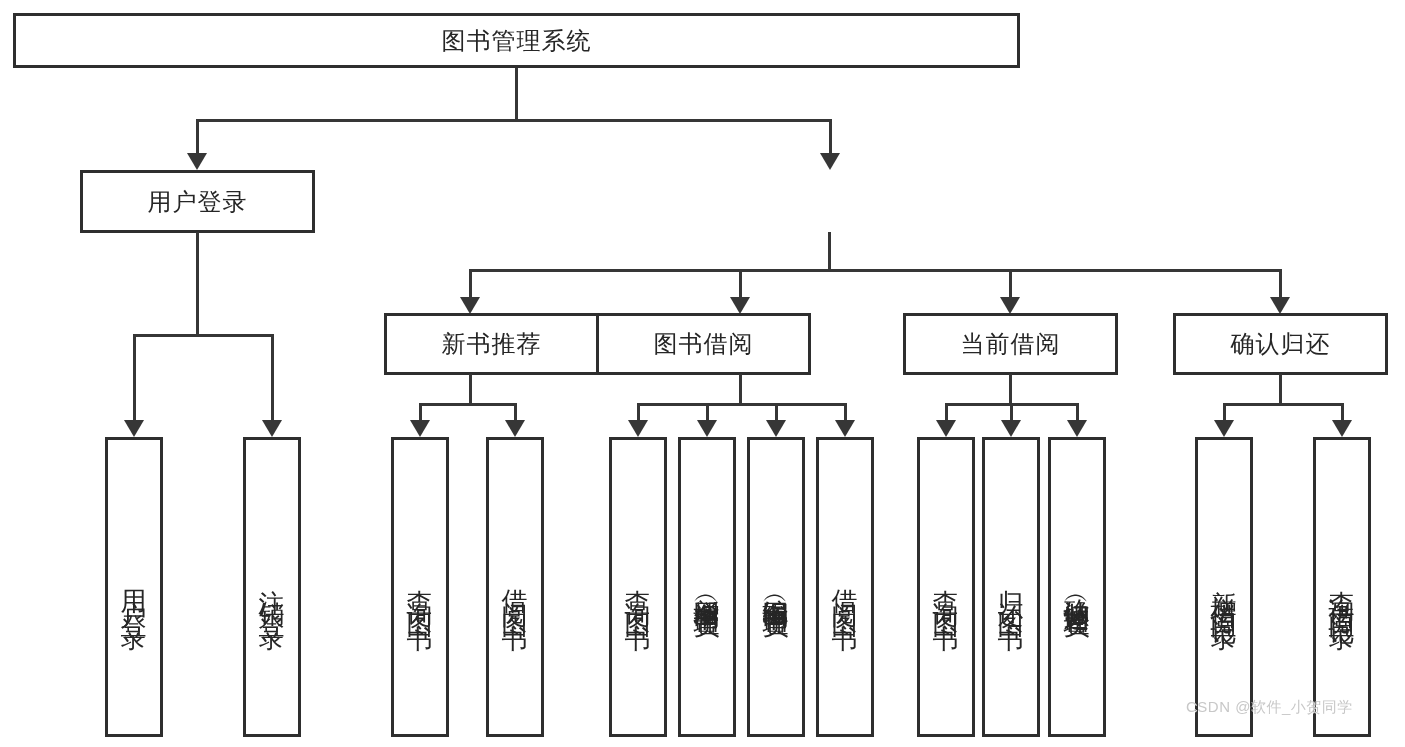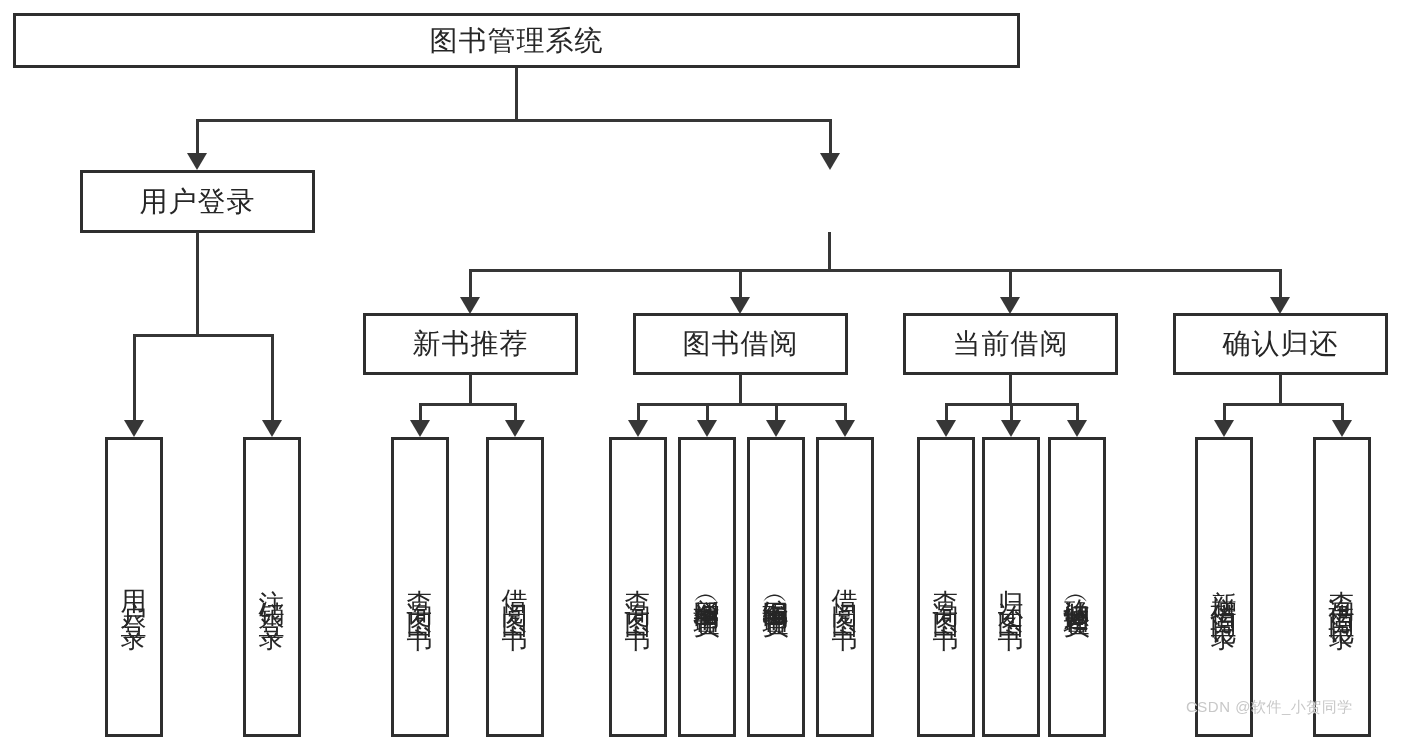--- a/index.html
+++ b/index.html
@@ -19,36 +19,36 @@
     overflow:hidden;
   }
   
   .node{
     position:absolute;
     box-sizing:border-box;
     background:var(--background);
     border:3px solid var(--border);
     display:flex; align-items:center; justify-content:center;
   }
-  .node.h span{ font-size:28px; letter-spacing:1px; white-space:nowrap; }
+  .node.h span{ font-size:24px; letter-spacing:1px; white-space:nowrap; }
   .node.v span{
     writing-mode:vertical-rl;
     font-size:26px;
     line-height:1;
     white-space:nowrap;
   }
   .sp-wide  span{ letter-spacing:12px; text-indent:12px; }
   .sp-mid   span{ letter-spacing:7px;  text-indent:7px; }
   .sp-tight span{ letter-spacing:2px; }
 
   #root-node{ left:13px;  top:13px;  width:1007px; height:55px; }
   #l2a{ left:80px;  top:170px; width:235px; height:63px; }
   #l2b{ left:712px; top:170px; width:235px; height:63px; }
   .l3{ top:313px; width:215px; height:62px; }
-  #l3a{ left:363px; } #l3b{ left:633px; } #l3c{ left:903px; } #l3d{ left:1173px; }
+  #l3a{ left:384px; } #l3b{ left:596px; } #l3c{ left:903px; } #l3d{ left:1173px; }
   .leaf{ top:437px; width:58px; height:300px; }
   #a1{ left:105px; } #a2{ left:243px; }
   #b1{ left:391px; } #b2{ left:486px; }
   #c1{ left:609px; } #c2{ left:678px; } #c3{ left:747px; } #c4{ left:816px; }
   #d1{ left:917px; } #d2{ left:982px; } #d3{ left:1048px; }
   #e1{ left:1195px; } #e2{ left:1313px; }
 
   
   .vl{ position:absolute; width:3px; background:var(--line); }
   .hl{ position:absolute; height:3px; background:var(--line); }

